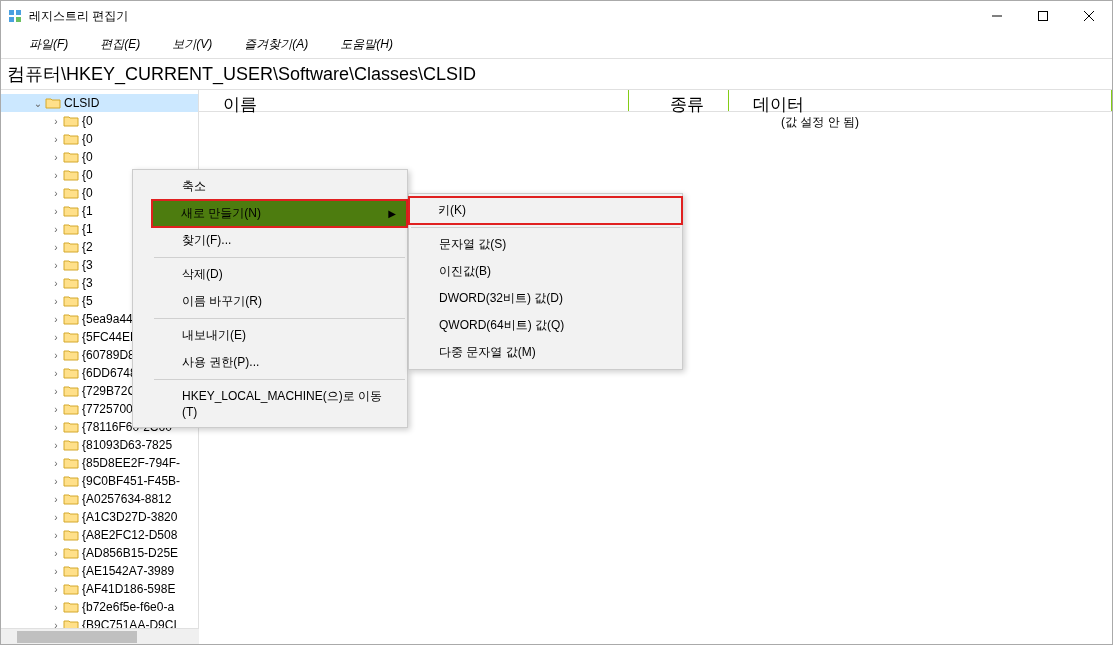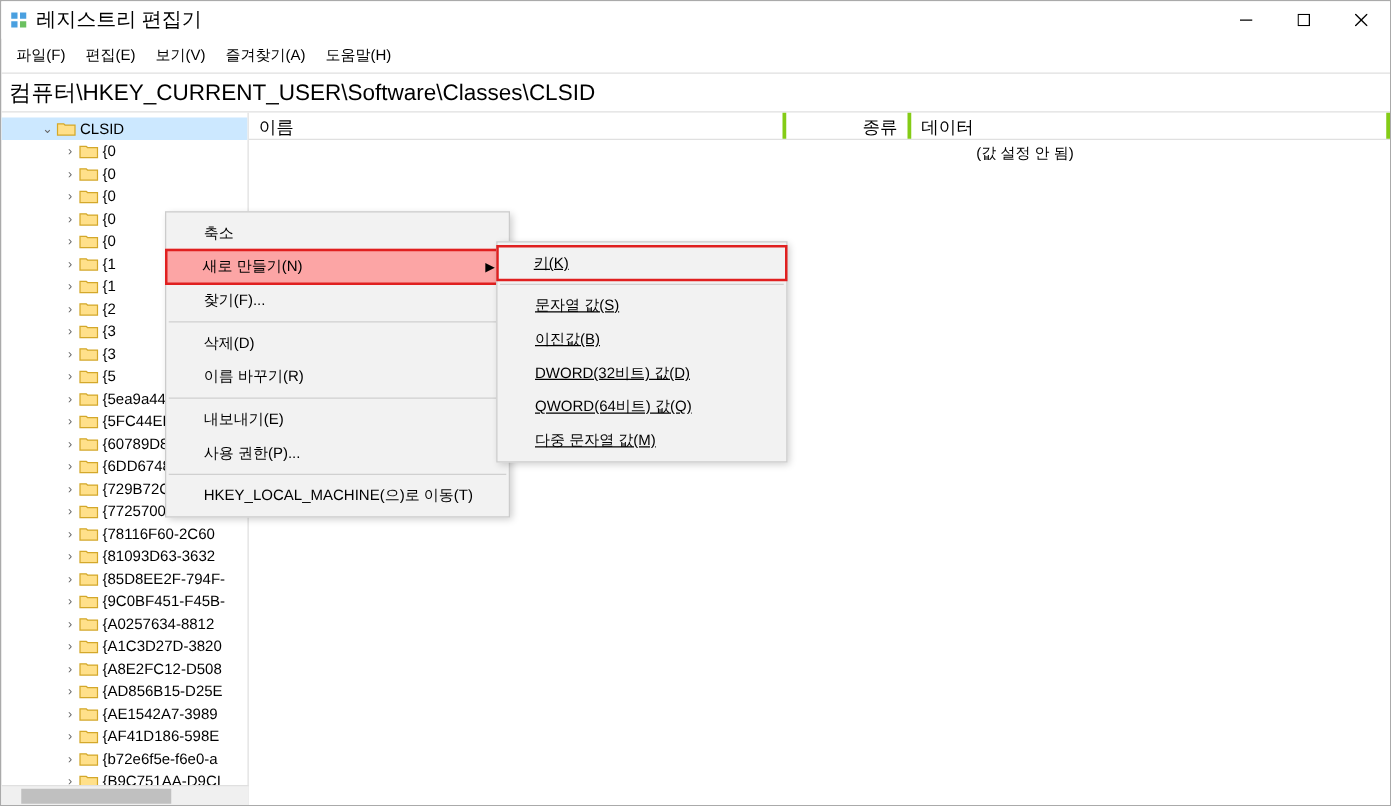--- a/index.html
+++ b/index.html
@@ -22,34 +22,35 @@
       background: #fff;
     }
     .title-icon {
       width: 16px;
       height: 16px;
       margin-right: 6px;
       display: flex;
       align-items: center;
       justify-content: center;
     }
-    .title-text { flex: 1; font-size: 16px; }
+    .title-text { flex: 1; font-size: 12px; }
     .win-controls { display: flex; height: 100%; }
     .win-btn {
       width: 46px;
       display: flex;
       align-items: center;
       justify-content: center;
       font-size: 12px;
     }
     .menubar {
       display: flex;
-      padding: 2px 4px;
-      gap: 0;
+      padding: 2px 20px;
+      gap: 16px;
       border-bottom: 1px solid #e0e0e0;
+      font-style: italic;
     }
     .menubar div { padding: 3px 8px; font-size: 12px; }
     .addressbar {
       padding: 3px 6px;
       font-size: 18px;
       border-bottom: 1px solid #e0e0e0;
     }
     .content {
       display: flex;
       flex: 1;
@@ -87,23 +88,23 @@
     .list-panel {
       flex: 1;
       position: relative;
     }
     .list-header {
       display: flex;
       height: 22px;
       border-bottom: 1px solid #e0e0e0;
     }
     .list-header div {
-      padding: 3px 8px;
-      border-right: 3px solid #84cc16;
-      font-size: 14px;
+      padding: 3px 24px;
+      border-right: 1px solid #84cc16;
+      font-size: 17px;
     }
     .col-name { width: 430px; }
     .col-type { width: 100px; text-align: right; }
     .col-data { flex: 1; }
     .list-row {
       display: flex;
       padding: 2px 8px;
     }
     .context-menu {
       position: absolute;
@@ -111,36 +112,36 @@
       border: 1px solid #ccc;
       box-shadow: 2px 2px 6px rgba(0,0,0,0.2);
       padding: 3px 0;
       font-size: 12px;
     }
     .context-menu.main {
       left: 131px;
       top: 79px;
       width: 276px;
       z-index: 10;
+      padding-left: 19px;
     }
     .context-menu.sub {
-      left: 396px;
+      left: 407px;
       top: 103px;
-      width: 233px;
+      width: 275px;
       z-index: 11;
-      text-decoration: underline;
     }
     .menu-item {
       padding: 5px 12px 5px 30px;
       position: relative;
       display: flex;
       justify-content: space-between;
       align-items: center;
     }
-    .menu-item.hover { background: #fca5a5; gap: 40px; }
+    .menu-item.hover { background: #4d7c0f; gap: 40px; }
     .menu-item.highlighted { border: 2px solid #e02020; margin: -1px; padding: 4px 10px 4px 28px; }
     .menu-sep {
       height: 1px;
       background: #d0d0d0;
       margin: 3px 2px;
     }
     .menu-arrow { font-size: 10px; }
     .list-body { padding-top: 0; }
     .list-cell-name { width: 430px; padding-left: 0; }
     .list-cell-type { width: 100px; }
@@ -343,21 +344,21 @@
           <span class="folder-icon"><svg width="16" height="14">
               <path d="M1 3 L6 3 L7 4 L15 4 L15 12 L1 12 Z" fill="#ffe08a" stroke="#d4a82a"></path>
             </svg></span>
           <span>{78116F60-2C60</span>
         </div>
         <div class="tree-item indent-1">
           <span class="expander">›</span>
           <span class="folder-icon"><svg width="16" height="14">
               <path d="M1 3 L6 3 L7 4 L15 4 L15 12 L1 12 Z" fill="#ffe08a" stroke="#d4a82a"></path>
             </svg></span>
-          <span>{81093D63-3632</span>
+          <span>{81093D63-7825</span>
         </div>
         <div class="tree-item indent-1">
           <span class="expander">›</span>
           <span class="folder-icon"><svg width="16" height="14">
               <path d="M1 3 L6 3 L7 4 L15 4 L15 12 L1 12 Z" fill="#ffe08a" stroke="#d4a82a"></path>
             </svg></span>
           <span>{85D8EE2F-794F-</span>
         </div>
         <div class="tree-item indent-1">
           <span class="expander">›</span>

